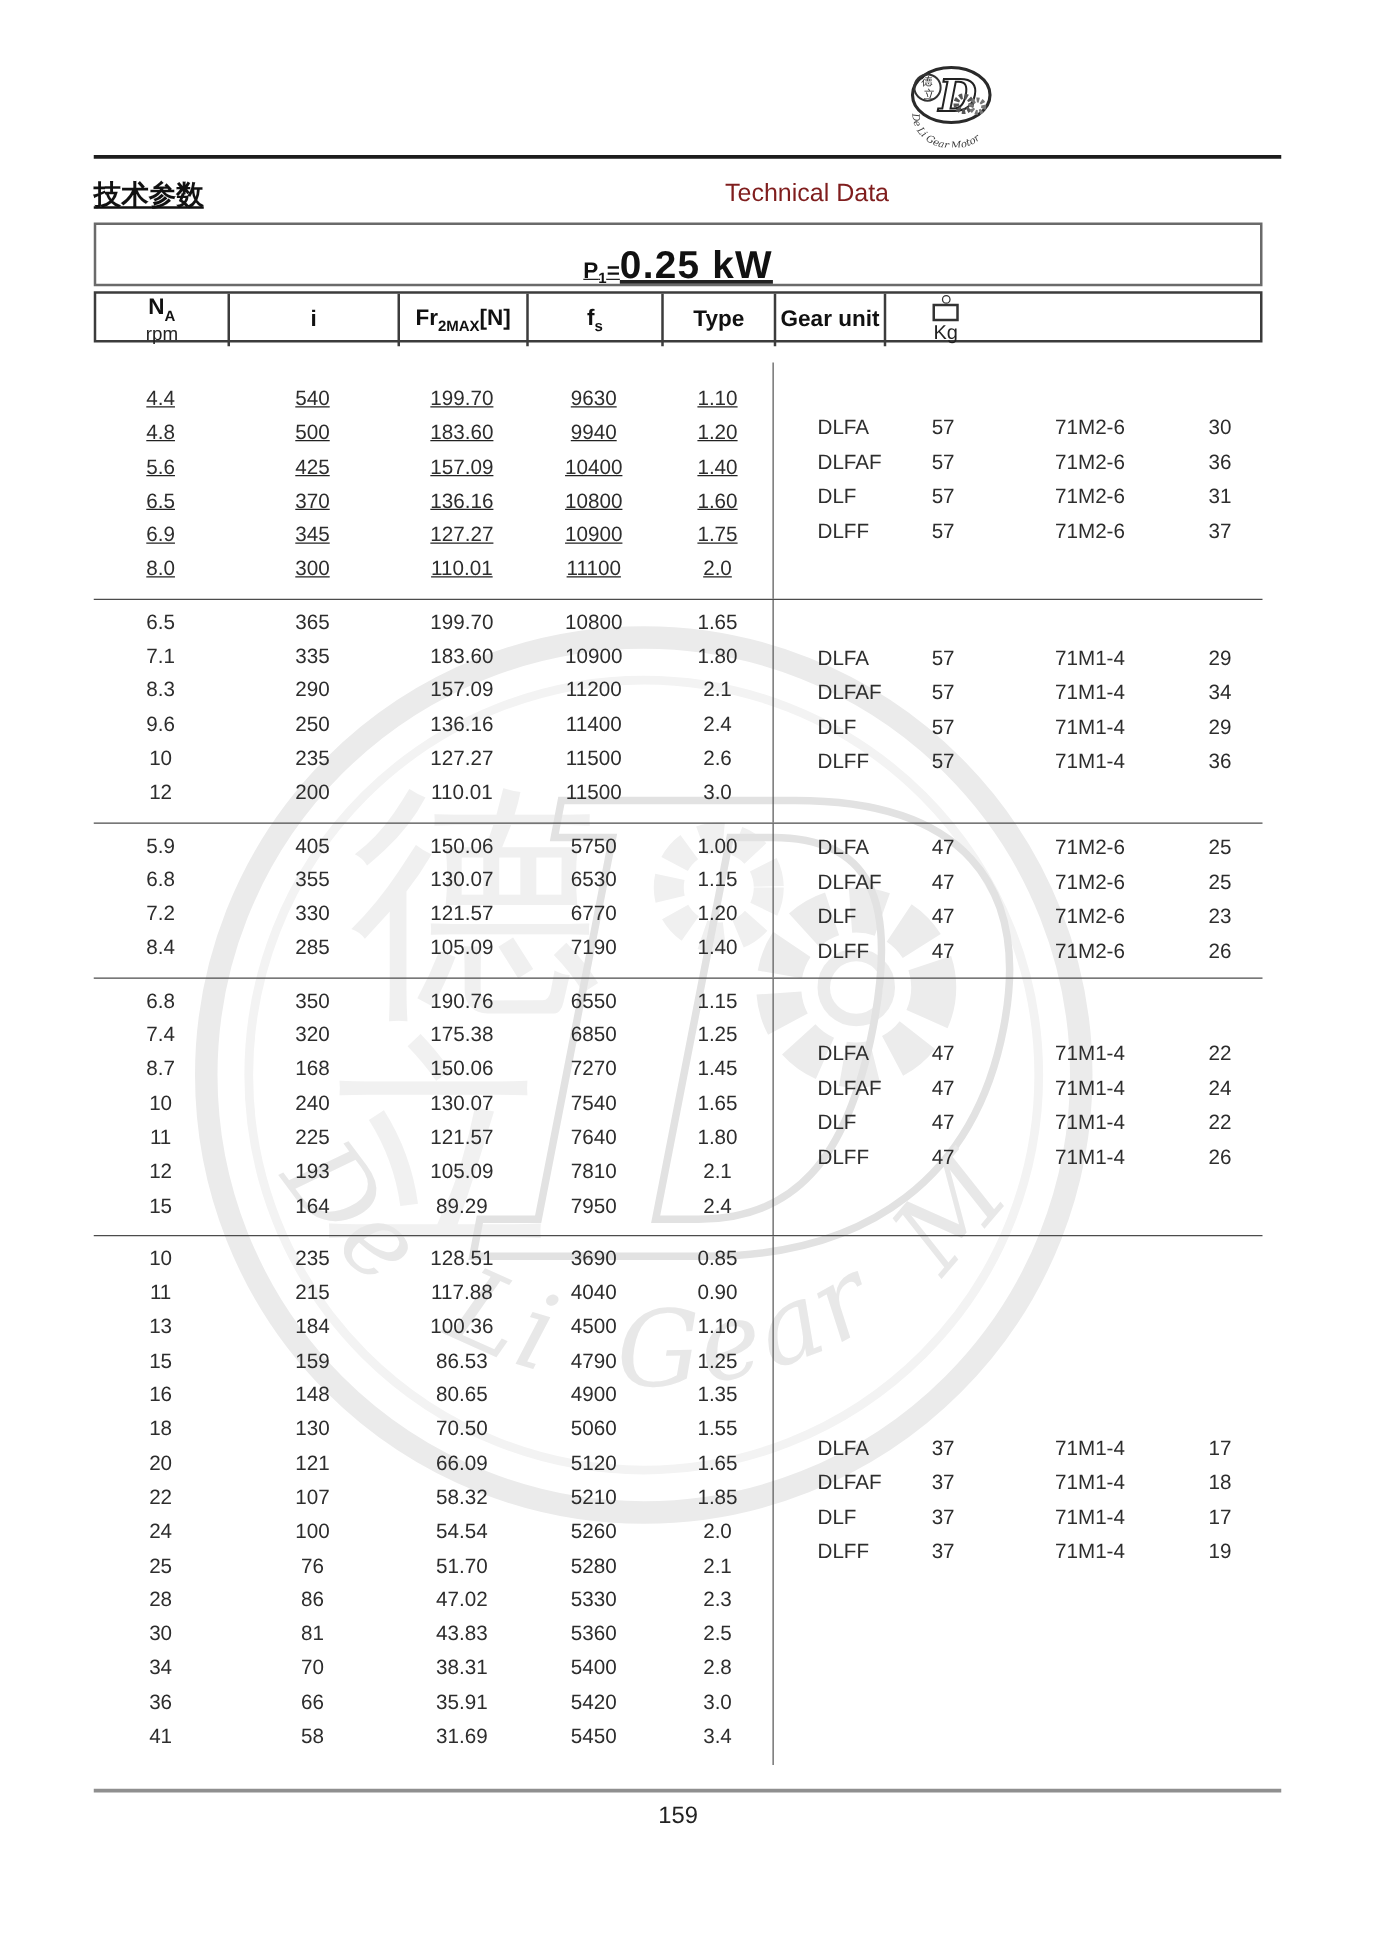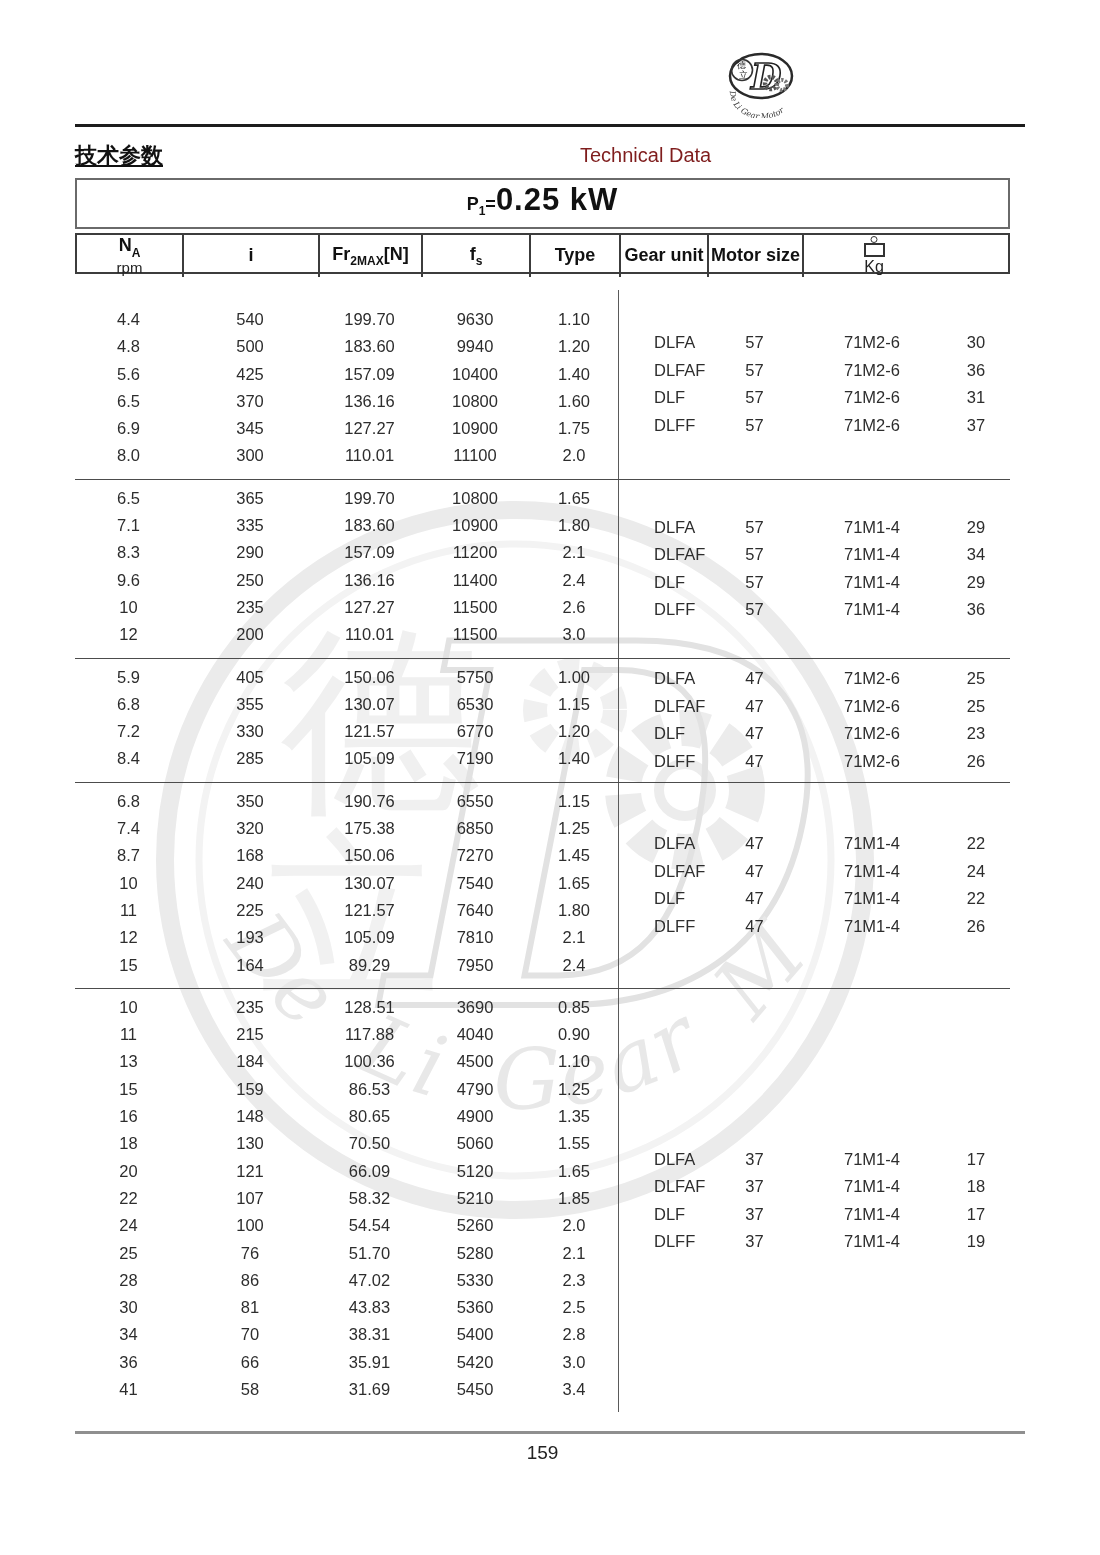--- a/index.html
+++ b/index.html
@@ -17,21 +17,21 @@
     font-size:46px; letter-spacing:14px; color:#111; margin-left:16px; white-space:nowrap;
   }
   .top-rule { position:absolute; top:124px; left:75px; width:950px; height:3px; background:#1c1c1c; z-index:2; }
   .heading-cn { position:absolute; top:141px; left:75px; font-size:22px; font-weight:bold; color:#111; z-index:2;text-decoration:underline; }
   .heading-en { position:absolute; top:144px; left:580px; font-size:20px; font-weight:normal; color:#7f1d1d; z-index:2; }
   
   .power-box {
     position:absolute; top:178px; left:75px; width:935px; height:51px; border:2px solid #6a6a6a;
     display:flex; align-items:baseline; justify-content:center; background:transparent; z-index:2;
   }
-  .power-box { padding-top:2px; }
+  .power-box { padding-top:14px;text-decoration:underline; }
   .p-label { font-size:18px; font-weight:bold; color:#111; }
   .p-label sub { font-size:12px; font-weight:bold; }
   .p-value { font-size:31px; font-weight:bold; color:#111; letter-spacing:1px; }
   
   .thead {
     position:absolute; top:233px; left:75px; width:935px; height:41px; z-index:2;
     display:grid; grid-template-columns:107px 136px 103px 108px 90px 88px 95px 140px 68px;
     border:2px solid #3c3c3c; background:transparent;
   }
   .hcell { border-right:2px solid #3c3c3c; display:flex; flex-direction:column; align-items:center; justify-content:center; line-height:1.15; }
@@ -46,21 +46,21 @@
   }
   .kg-label { font-size:16px; margin-top:1px; }
   
   .tbody { position:absolute; top:290px; left:75px; width:935px; z-index:2; }
   .group { display:flex; border-bottom:1px solid #4c4c4c; }
   .group.last { border-bottom:none; }
   .g-left {
     width:544px; display:grid; grid-template-columns:107px 136px 103px 108px 90px;
     border-right:1px solid #5a5a5a; padding:5px 0 9px; align-content:start;
   }
-  .group.first .g-left { padding-top:16px; }
+  .group.first .g-left { padding-top:16px;text-decoration:underline; }
   .cell { height:27.3px; line-height:27.3px; text-align:center; font-size:16.5px; color:#2d2d2d; }
   .g-right { width:391px; display:grid; grid-template-columns:88px 95px 140px 68px; align-content:center; }
   .tcell { height:27.5px; line-height:27.5px; text-align:center; font-size:16.5px; color:#2d2d2d; }
   .tcell.t0 { text-align:left; padding-left:35px; }
   
   .footer-rule { position:absolute; top:1431px; left:75px; width:950px; height:3px; background:#8f8f8f; z-index:2; }
   .page-number { position:absolute; top:1442px; left:0; width:1085px; text-align:center; font-size:19px; color:#222; z-index:2; }
 </style>
 </head>
 <body>
@@ -120,23 +120,20 @@
       <div class="h-main"><span>Fr</span><sub>2MAX</sub><span>[N]</span></div>
     </div>
     <div class="hcell">
       <div class="h-main"><span>f</span><sub>s</sub></div>
     </div>
     <div class="hcell">
       <div class="h-main">Type</div>
     </div>
     <div class="hcell">
       <div class="h-main">Gear unit</div>
-    </div>
-    <div class="hcell">
-      <div class="h-main">Motor size</div>
     </div>
     <div class="hcell">
       <div class="weight-icon"></div>
       <div class="kg-label">Kg</div>
     </div>
   </div>
 
   <div class="tbody">
       <div class="group first">
         <div class="g-left">

